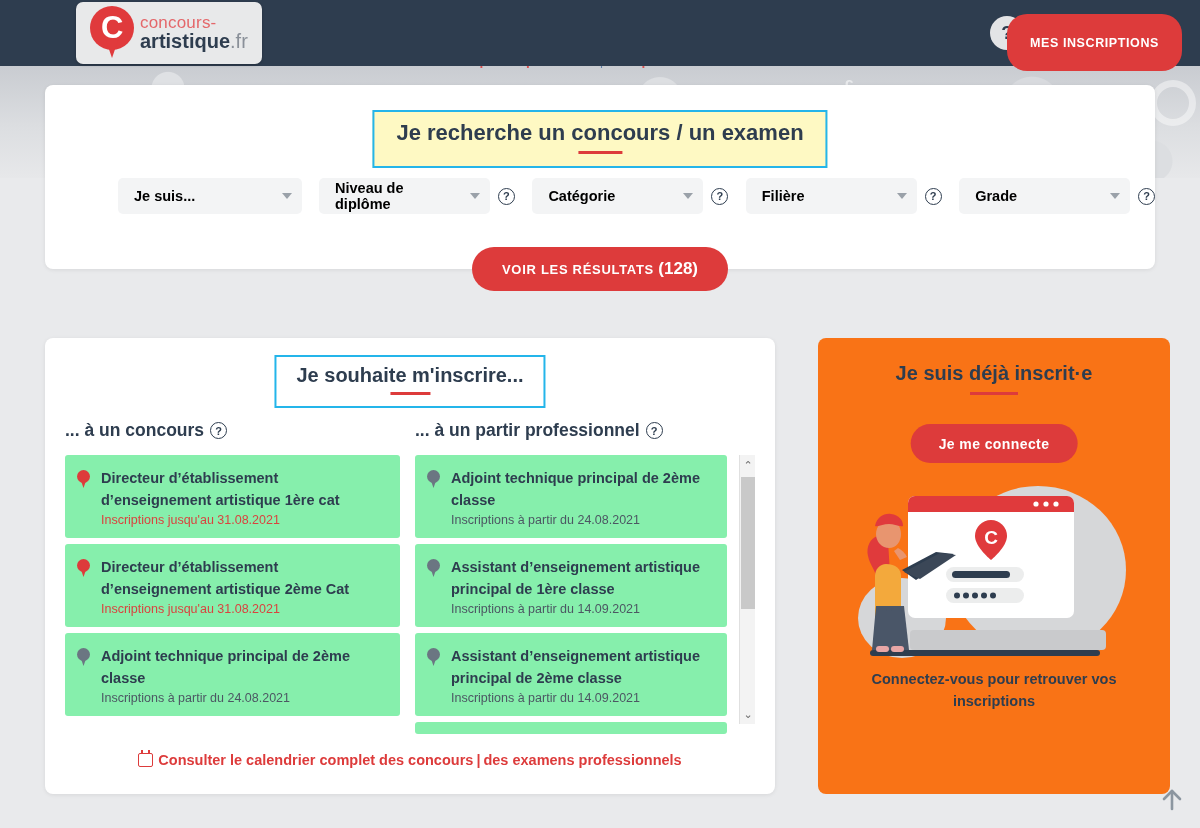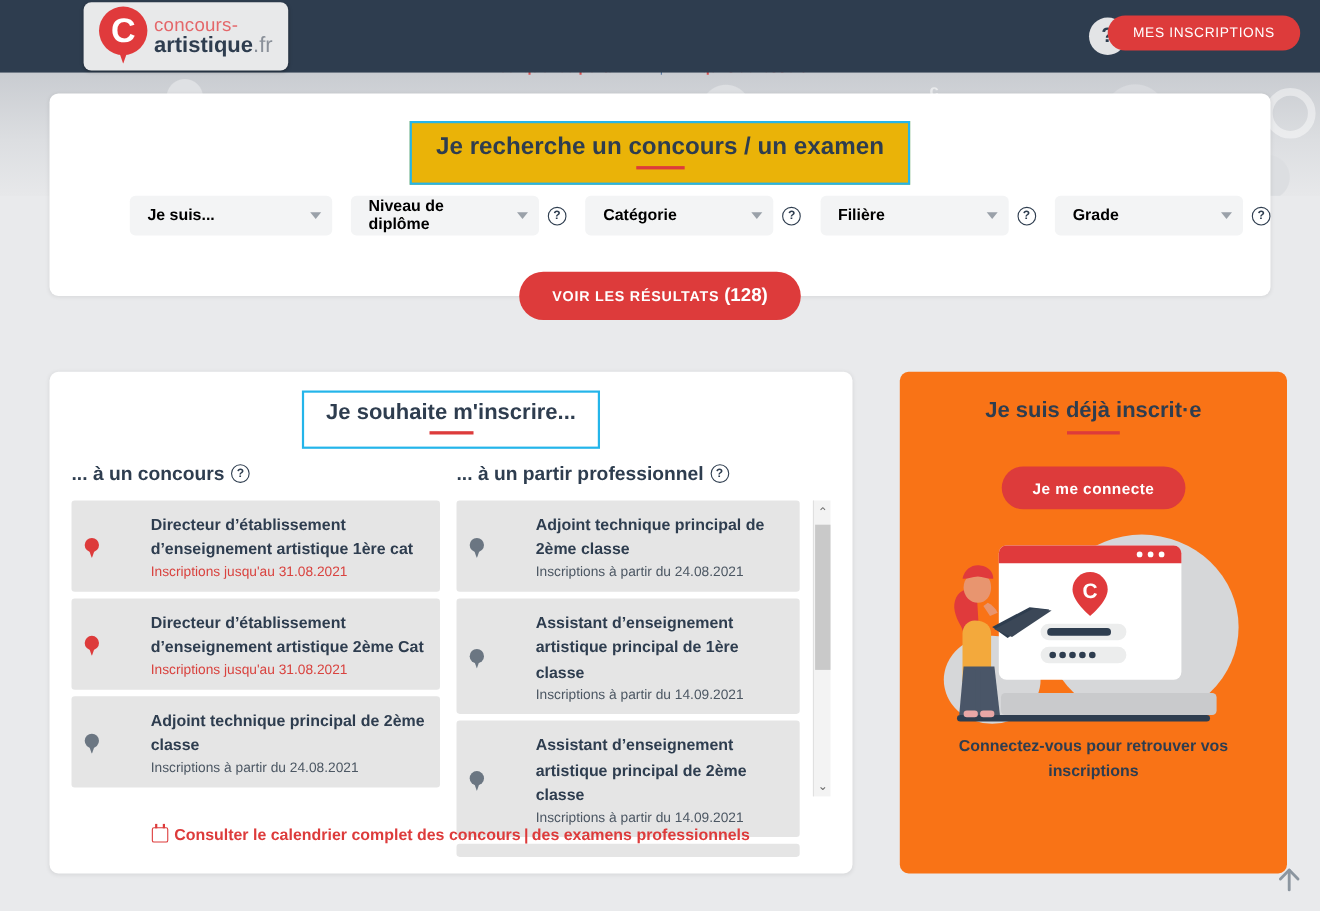--- a/index.html
+++ b/index.html
@@ -79,23 +79,23 @@
   .help-circle {
     position:absolute; right:176px; top:16px;
     width:34px; height:34px; border-radius:50%;
     background:#e3e4e6; color:#2e3d4f;
     font-size:19px; font-weight:700;
     display:flex; align-items:center; justify-content:center;
     cursor:pointer;
   }
   .btn-inscriptions {
     position:absolute; right:18px; top:14px;
-    height:32px; padding:0 23px; border:none; border-radius:20px;
+    height:57px; padding:0 23px; border:none; border-radius:20px;
     background:#dd3b3b; color:#fff;
-    font-size:12.5px; font-weight:400; letter-spacing:.6px;
+    font-size:12.5px; font-weight:700; letter-spacing:.6px;
     font-family:"Liberation Sans", sans-serif;
     cursor:pointer;
   }
 
   
   .subnav {
     position:absolute; top:54px; left:0; width:1200px; height:14px;
     z-index:4; overflow:hidden; text-align:center;
   }
   .subnav a {
@@ -105,21 +105,21 @@
   .subnav .sep { color:#5f7fa8; margin:0 16px; font-size:13.5px; position:relative; top:-2px;}
 
   
   .search-card {
     position:absolute; left:45px; top:85px; width:1110px; height:184px;
     background:#fff; border-radius:8px; z-index:3;
     box-shadow:0 1px 4px rgba(0,0,0,.08);
   }
   .title-box {
     position:absolute; left:50%; transform:translateX(-50%); top:25px;
-    border:2px solid #24b5ea; background:#eab308;
+    border:2px solid #24b5ea; background:#fef9c3;
     padding:8px 22px 12px;
   }
   .title-box .t {
     font-size:22px; font-weight:700; color:#2e3d4f; white-space:nowrap;
   }
   .title-box .rule {
     width:44px; height:3px; background:#dd3b3b; margin:5px auto 0;
   }
 
   .filters { position:absolute; left:0; right:0; top:93px; display:flex;
@@ -175,23 +175,23 @@
   .col.right { left:370px; width:340px; }
   .col h3 {
     margin:0 0 14px 0; font-size:17.5px; font-weight:700; color:#2e3d4f;
     display:flex; align-items:center;
   }
   .col h3 .qmark { margin-left:6px; }
 
   .list { position:relative; }
   .list.scrollable { padding-right:28px; }
   .item {
-    background:#e5e5e5; border-radius:3px;
+    background:#86efac; border-radius:3px;
     padding:12px 10px 11px 12px; margin-bottom:6px;
-    display:flex; align-items:center;gap:36px;
+    display:flex; align-items:flex-start;
   }
   .pin-ico {
     width:13px; height:18px; flex:0 0 13px; margin-right:11px; margin-top:3px;
     position:relative;
   }
   .pin-ico i {
     position:absolute; top:0; left:0; width:13px; height:13px; border-radius:50%;
     background:#dd3b3b; display:block;
   }
   .pin-ico u {

